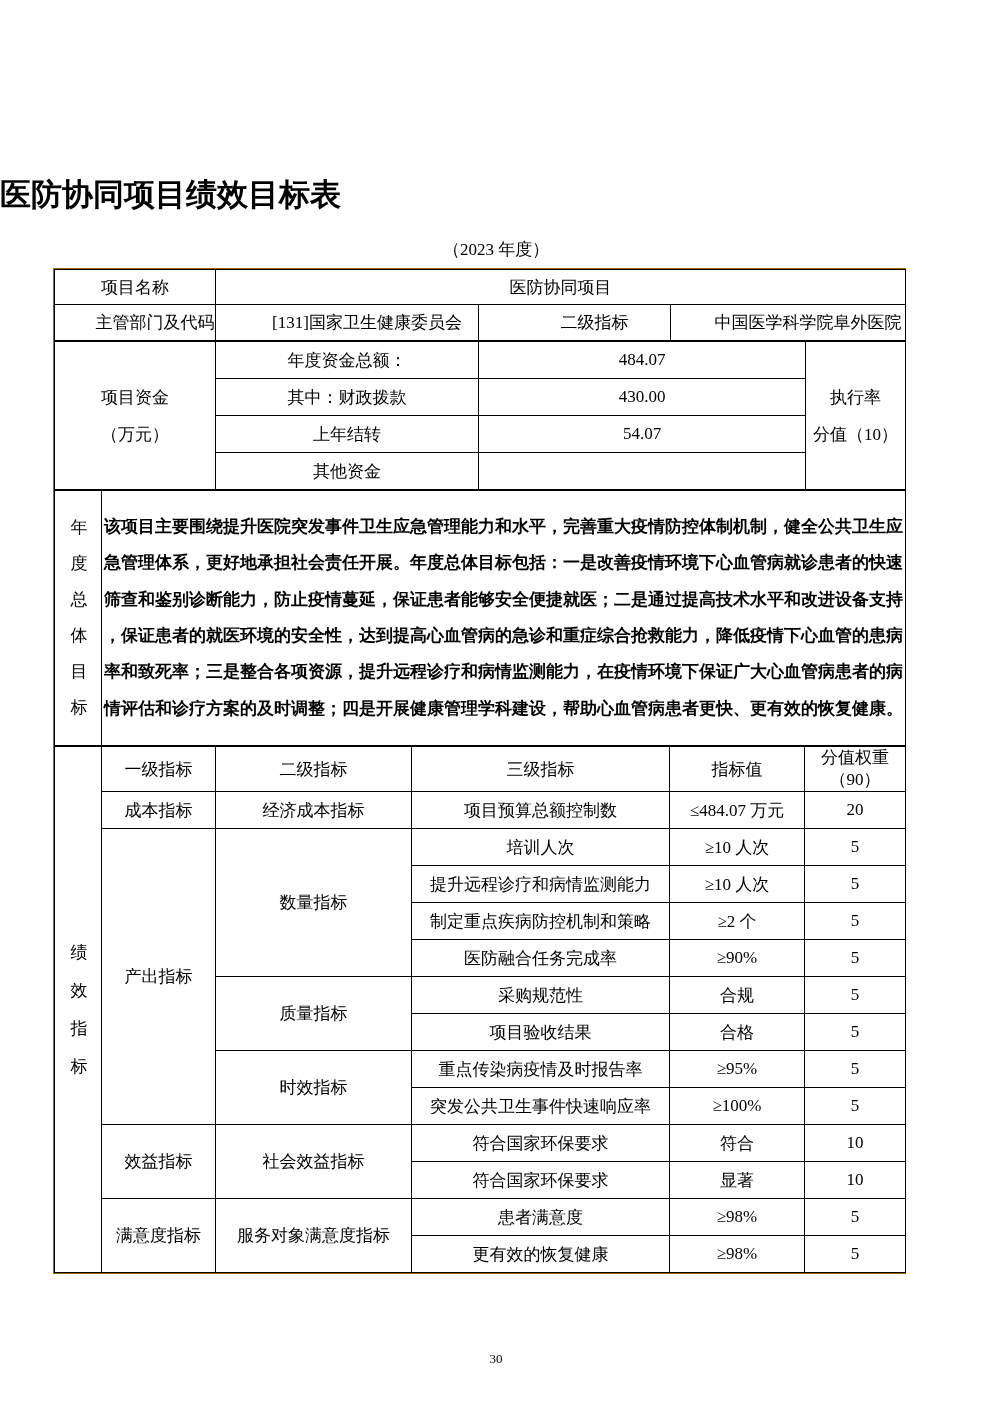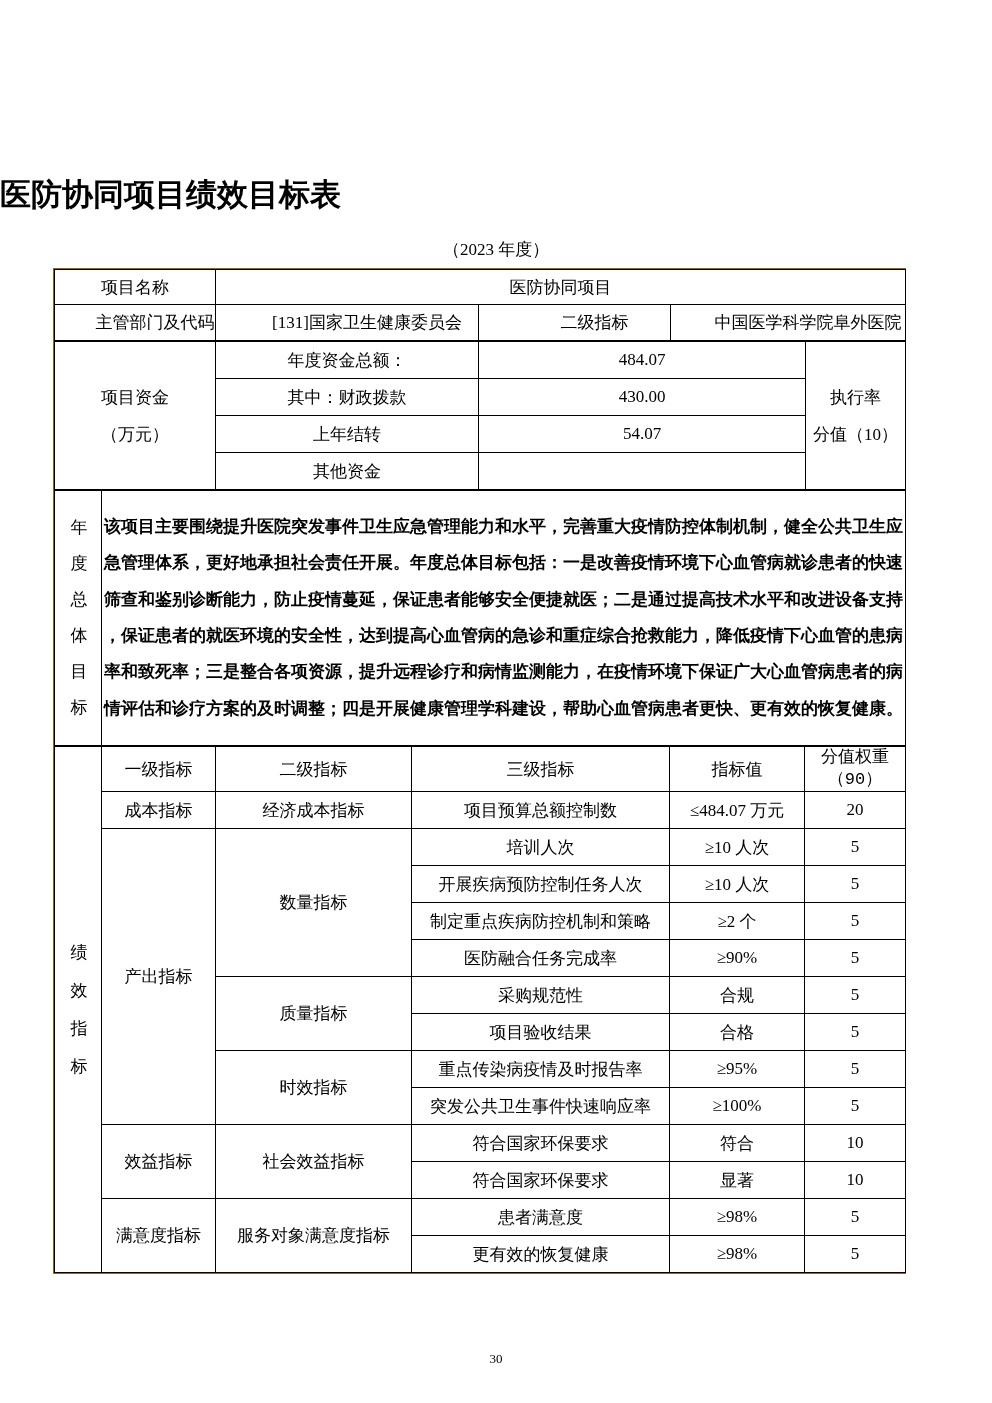--- a/index.html
+++ b/index.html
@@ -26,21 +26,21 @@
   tr.h36 td { height:35px;padding-left:40px; }
   tr.h37 td { height:36px;text-align:center; }
   tr.h43 td { height:42px; }
   tr.h255 td { height:254px; }
   .tl { text-align:left; }
   .pl18 { padding-left:18px; }
   .val { text-align:right; padding-right:10px; }
   .rt50 { text-align:right; padding-right:50px; }
   .name-cell { text-align:left; padding-left:9px; }
   .twoline div { line-height:37px; }
-  .hdr2 div { line-height:22px;font-family:Liberation Mono, monospace; }
+  .hdr2 div { line-height:22px; }
   .vlabel { width:19px; margin:12px auto; line-height:36px; text-align:right; word-break:break-all; line-break:anywhere; }
   .vlabel.perf { line-height:38px; }
   .goal-text {
     text-align:justify; line-height:36.4px; padding:0 9px;
     word-break:break-all; line-break:anywhere;font-weight:bold;
   }
   .footer {
     position:absolute; top:1351px; left:0; width:100%;
     text-align:center; font-size:13px;
   }
@@ -157,21 +157,21 @@
         <td>20</td>
       </tr>
       <tr class="h37">
         <td rowspan="8">产出指标</td>
         <td rowspan="4">数量指标</td>
         <td class="name-cell">培训人次</td>
         <td>≥10 人次</td>
         <td>5</td>
       </tr>
       <tr class="h37">
-        <td class="name-cell">开展疾病预防控制任务人次</td>
+        <td class="name-cell">提升远程诊疗和病情监测能力</td>
         <td>≥10 人次</td>
         <td>5</td>
       </tr>
       <tr class="h37">
         <td class="name-cell">制定重点疾病防控机制和策略</td>
         <td>≥2 个</td>
         <td>5</td>
       </tr>
       <tr class="h37">
         <td class="name-cell">医防融合任务完成率</td>

